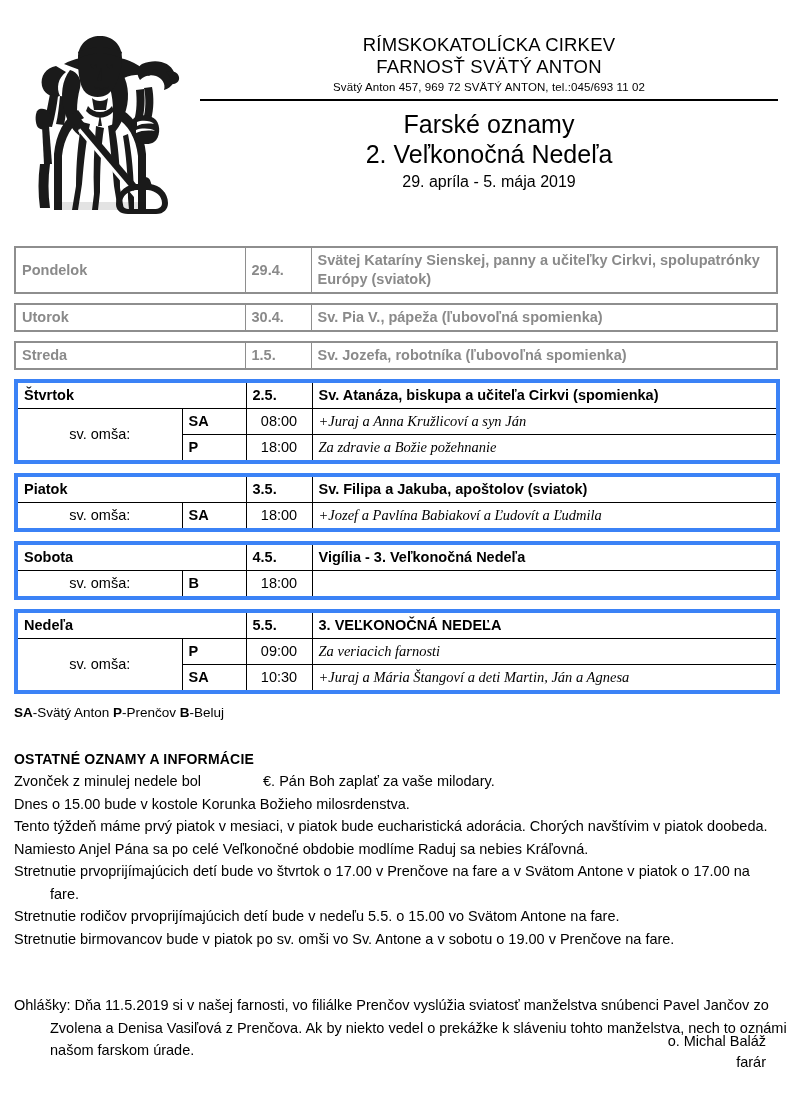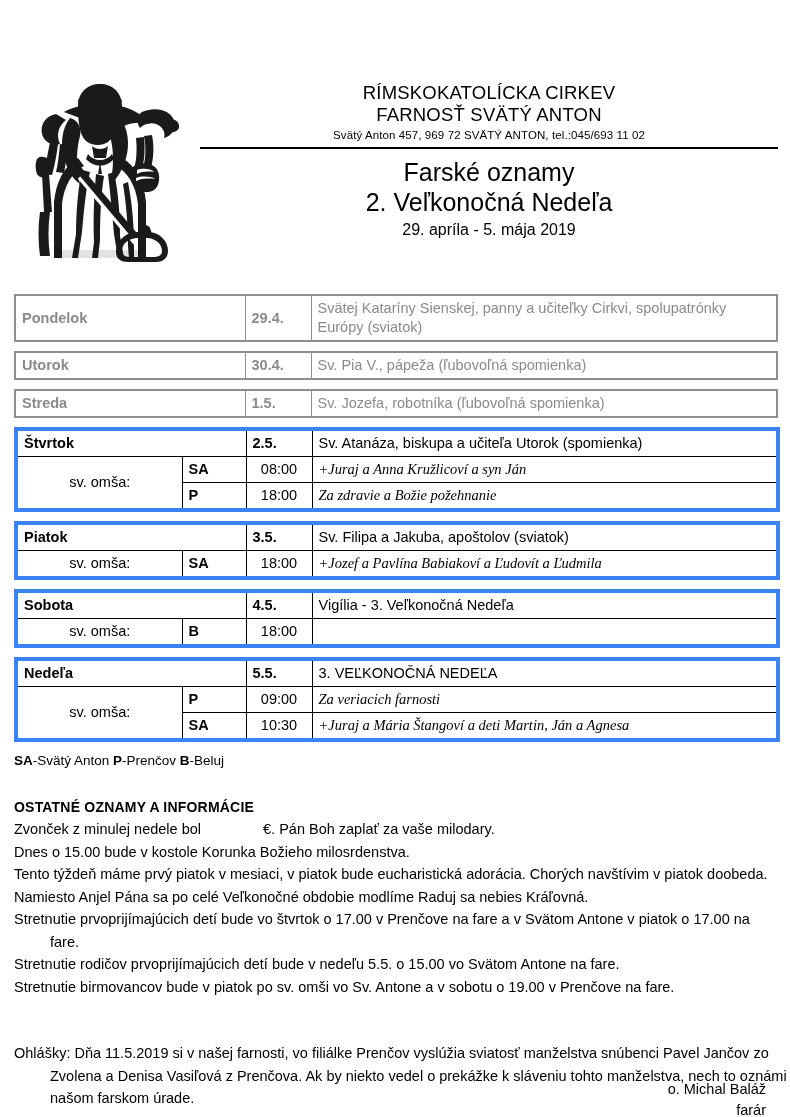--- a/index.html
+++ b/index.html
@@ -21,21 +21,20 @@
     width: 790px;
     height: 1117px;
     box-sizing: border-box;
   }
 
   
   .header {
     position: relative;
     height: 212px;
     padding: 17px;
-    margin-top: 48px;
   }
   .logo {
     position: absolute;
     left: 16px;
     top: 14px;
     width: 172px;
     height: 200px;
   }
   .logo svg { display: block; width: 100%; height: 100%; }
 
@@ -113,21 +112,21 @@
   .cell-day {
     font-weight: bold;
     font-size: 15px;
   }
   .cell-date {
     font-weight: bold;
     font-size: 15px;
     text-align: left;
   }
   .cell-feast {
-    font-weight: normal;
+    font-weight: bold;
     font-size: 15px;
     border-radius: 17px;
   }
   .cell-masslabel {
     font-size: 13.5px;
     font-weight: normal;
     text-align: center;
   }
   .cell-place {
     font-weight: bold;
@@ -337,21 +336,21 @@
         <colgroup>
           <col class="c-day">
           <col class="c-place">
           <col class="c-time">
           <col class="c-desc">
         </colgroup>
         <tbody>
           <tr>
             <td class="cell-day" colspan="2">Štvrtok</td>
             <td class="cell-date">2.5.</td>
-            <td class="cell-feast">Sv. Atanáza, biskupa a učiteľa Utorok (spomienka)</td>
+            <td class="cell-feast">Sv. Atanáza, biskupa a učiteľa Cirkvi (spomienka)</td>
           </tr>
           <tr>
             <td class="cell-masslabel" rowspan="2">sv. omša:</td>
             <td class="cell-place">SA</td>
             <td class="cell-time">08:00</td>
             <td class="cell-intention">+Juraj a Anna Kružlicoví a syn Ján</td>
           </tr>
           <tr>
             <td class="cell-place">P</td>
             <td class="cell-time">18:00</td>

